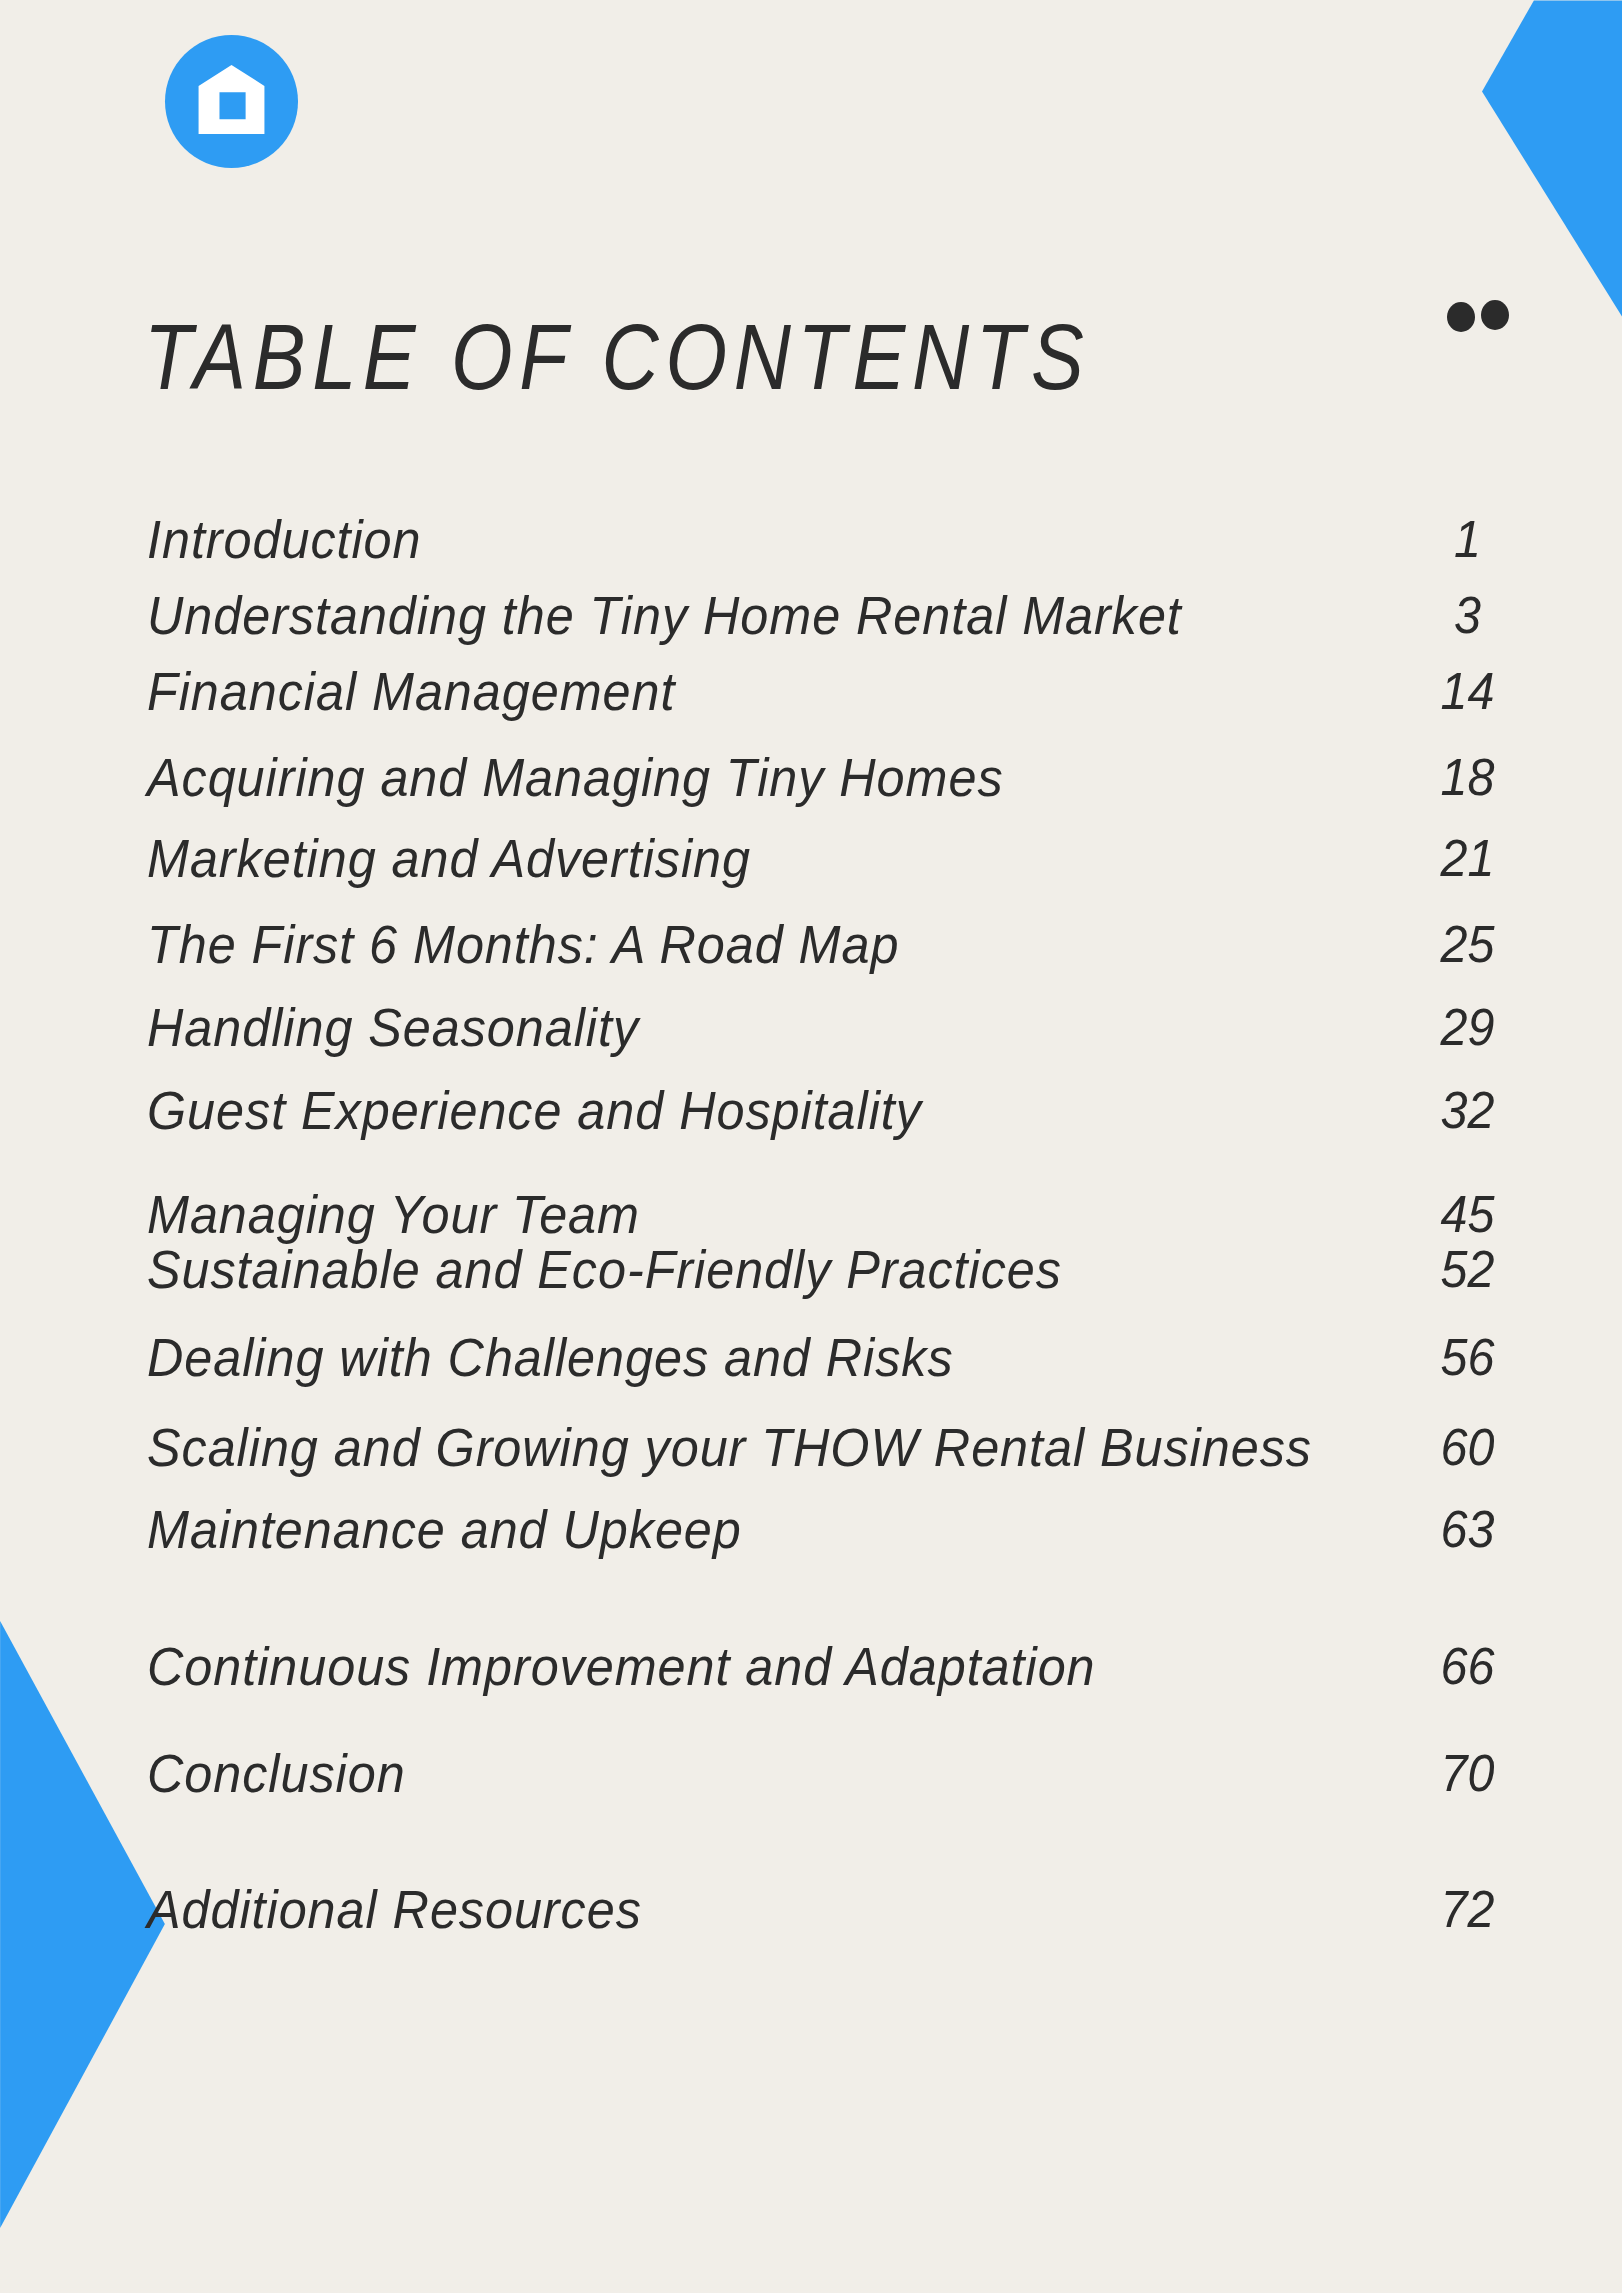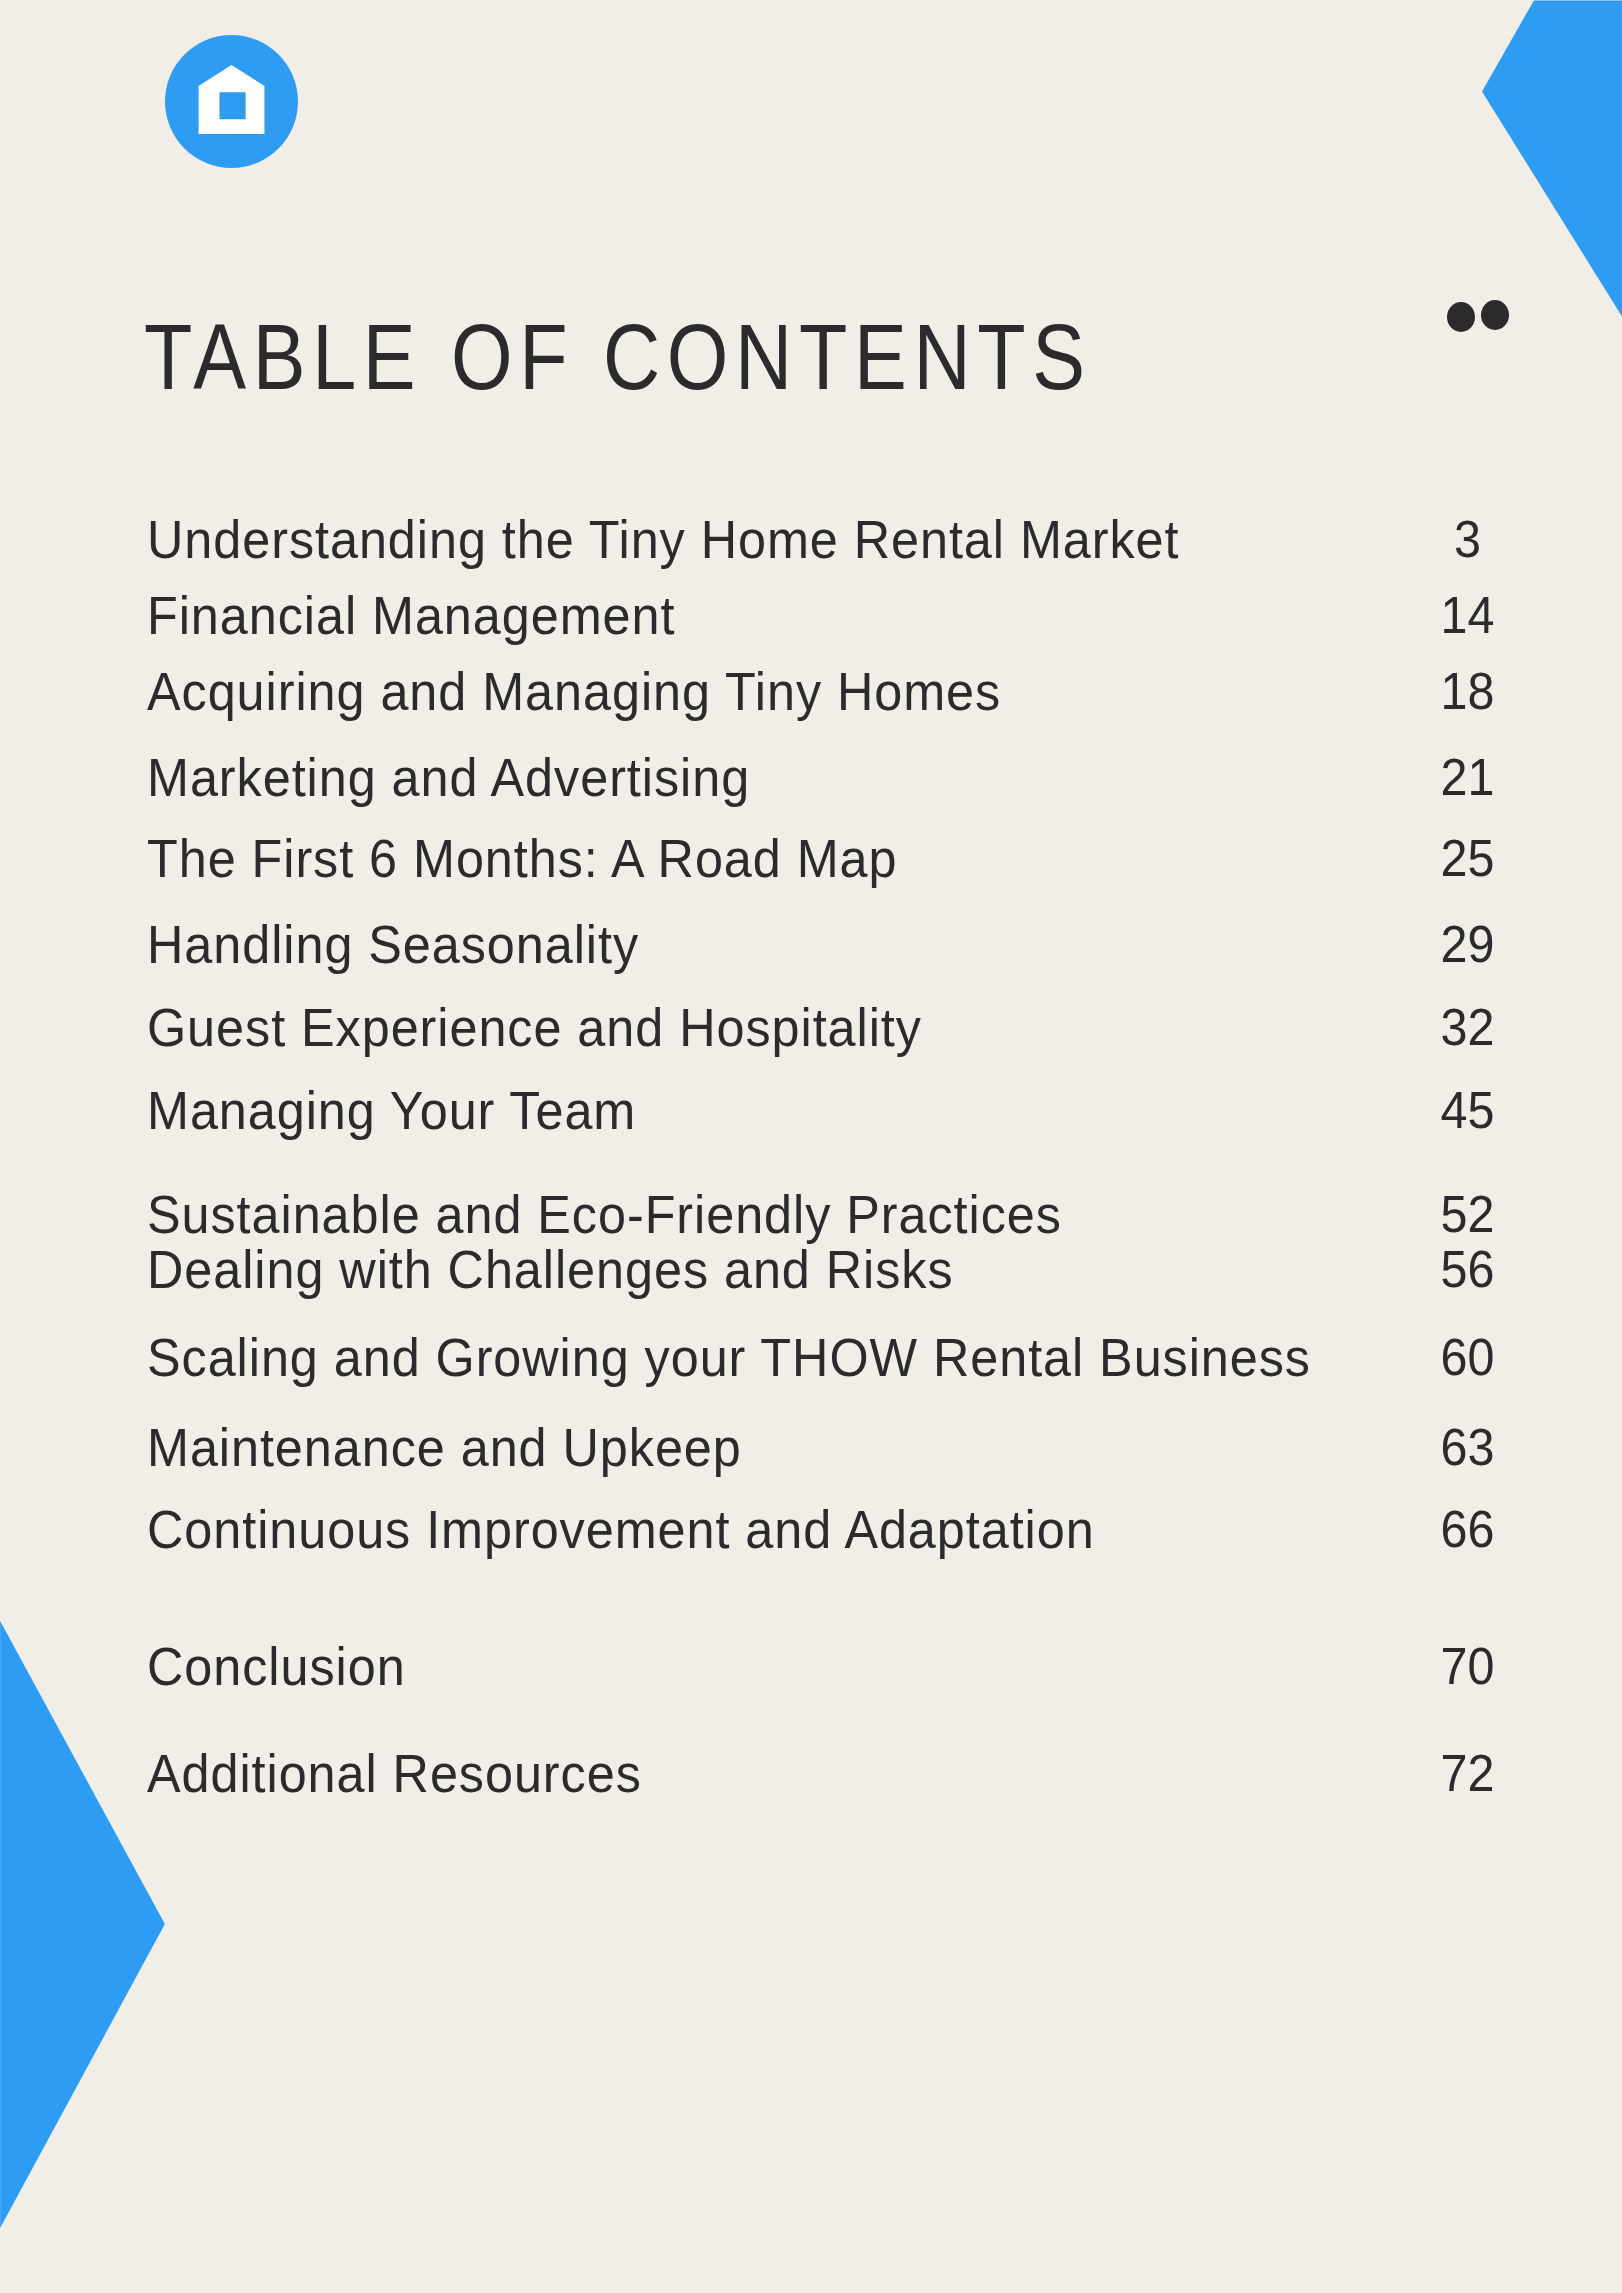--- a/index.html
+++ b/index.html
@@ -14,20 +14,21 @@
     background: var(--bg);
     overflow: hidden;
     position: relative;
   }
   .page {
     position: absolute;
     left: 0; top: 0;
     width: 1622px; height: 2235px;
     background: var(--bg);
     color: var(--ink);
+    font-style: italic;
   }
   .corner-svg { position: absolute; display: block; }
   .corner-svg.top-right { left: 1482px; top: 0; }
   .corner-svg.bottom-left { left: 0; top: 1621px; }
   .corner-svg polygon { fill: var(--accent); }
 
   .logo {
     position: absolute;
     left: 165px; top: 35px;
     width: 133px; height: 133px;
@@ -135,20 +136,24 @@
     </svg>
   </div>
 
   <span class="decor-dot dot-1"></span>
   <span class="decor-dot dot-2"></span>
 
   <h1 class="page-title">TABLE OF CONTENTS</h1>
 
   <div class="toc">
       <div class="toc-row">
+    <span class="toc-label">Introduction</span>
+    <span class="toc-page">1</span>
+  </div>
+      <div class="toc-row">
     <span class="toc-label">Understanding the Tiny Home Rental Market</span>
     <span class="toc-page">3</span>
   </div>
       <div class="toc-row">
     <span class="toc-label">Financial Management</span>
     <span class="toc-page">14</span>
   </div>
       <div class="toc-row">
     <span class="toc-label">Acquiring and Managing Tiny Homes</span>
     <span class="toc-page">18</span>

